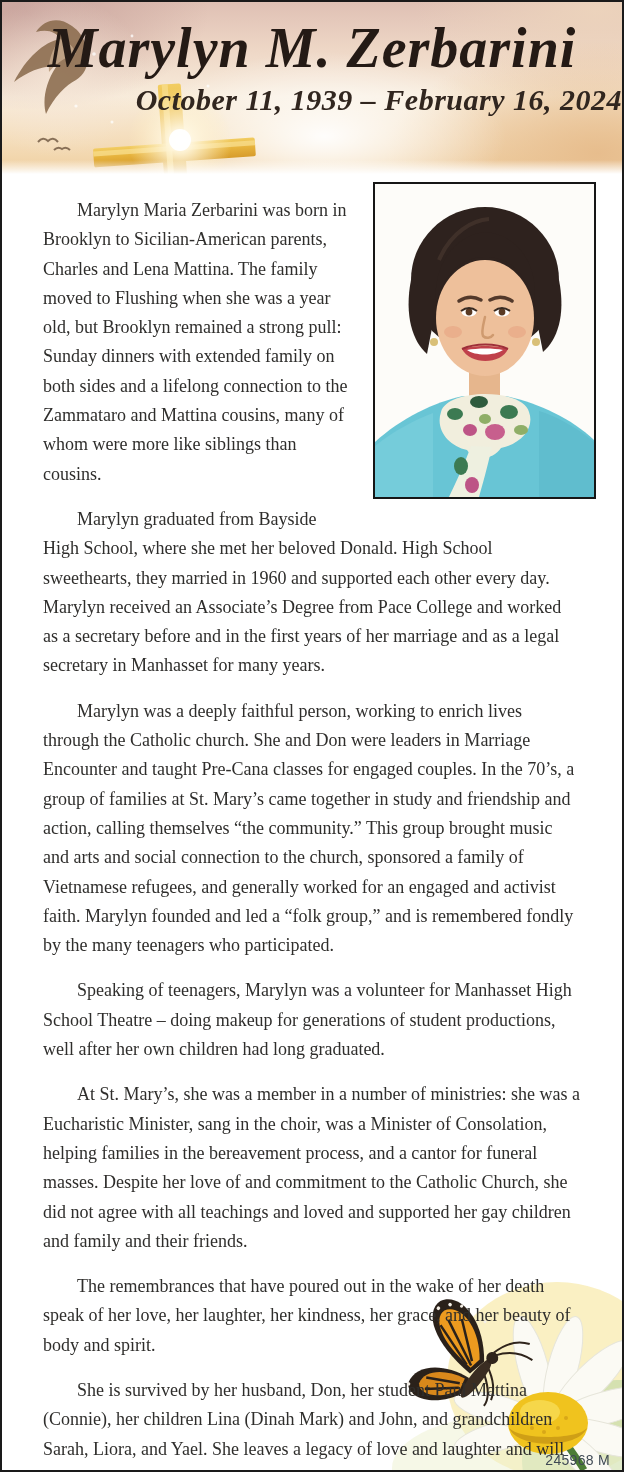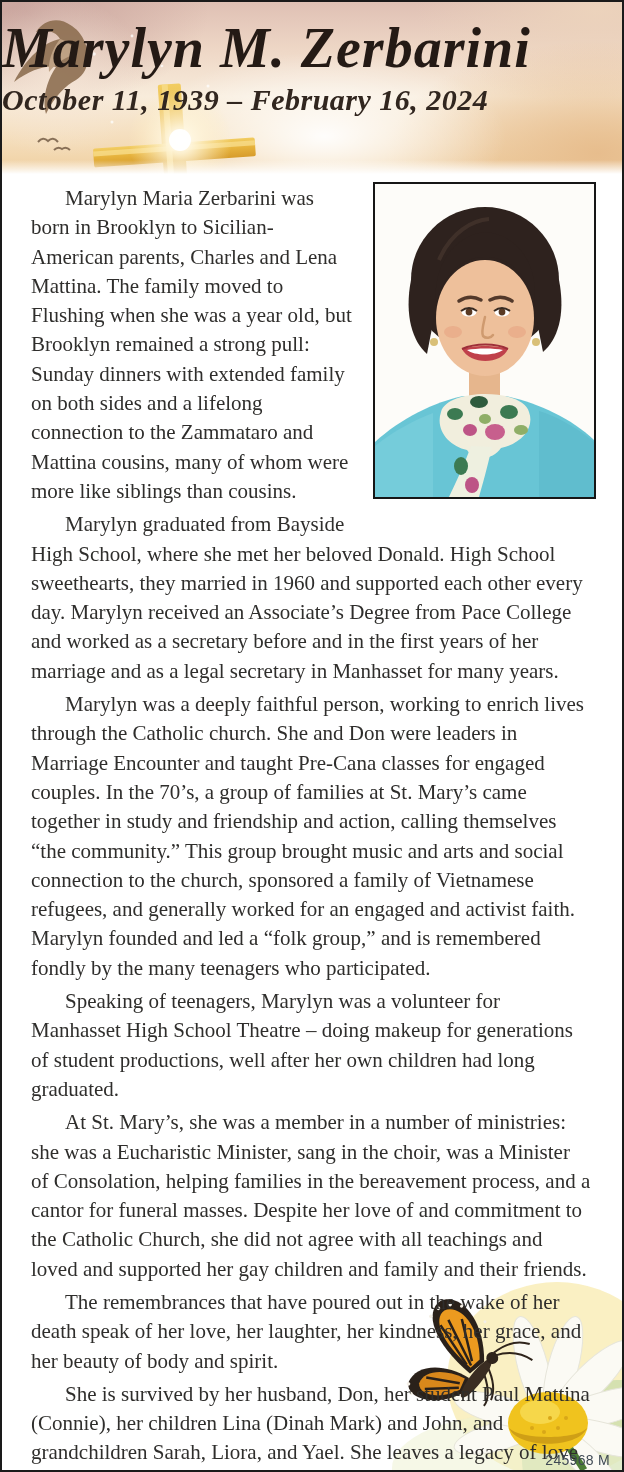--- a/index.html
+++ b/index.html
@@ -25,41 +25,42 @@
       linear-gradient(180deg,#dfc0b4 0%, #eed7c6 28%, #f8ecdb 55%, #f4dcb9 82%, #efcf9f 100%);
   }
   .header::after{
     content:"";position:absolute;left:0;right:0;bottom:0;height:14px;
     background:linear-gradient(rgba(255,255,255,0),#ffffff);
   }
   .header-art{position:absolute;left:0;top:0;width:620px;height:172px;}
   .title{
     position:relative;z-index:2;
     margin:0;padding-top:15px;
+    text-align:center;
     font:italic 700 56px/1.12 "Liberation Serif", serif;
     color:#241a15;
     letter-spacing:1px;
   }
   .dates{
     position:relative;z-index:2;
     margin-top:3px;
-    text-align:left;
+    text-align:right;
     font:italic 700 30px/1.15 "Liberation Serif", serif;
     color:#31261f;
     letter-spacing:.5px;
   }
   
   .body{
     position:relative;z-index:1;
     padding:6px 26px 0 25px;
   }
   .body p{
-    margin:4px;
+    margin:16px;
     text-indent:34px;
-    font-size:21px;
+    font-size:18px;
     line-height:29.3px;
     color:#2f2e2c;
   }
   .photo{
     float:right;
     width:219px;height:313px;
     margin:2px 0 12px 20px;
     border:2px solid #161616;
     background:#fdfcf9;
   }

